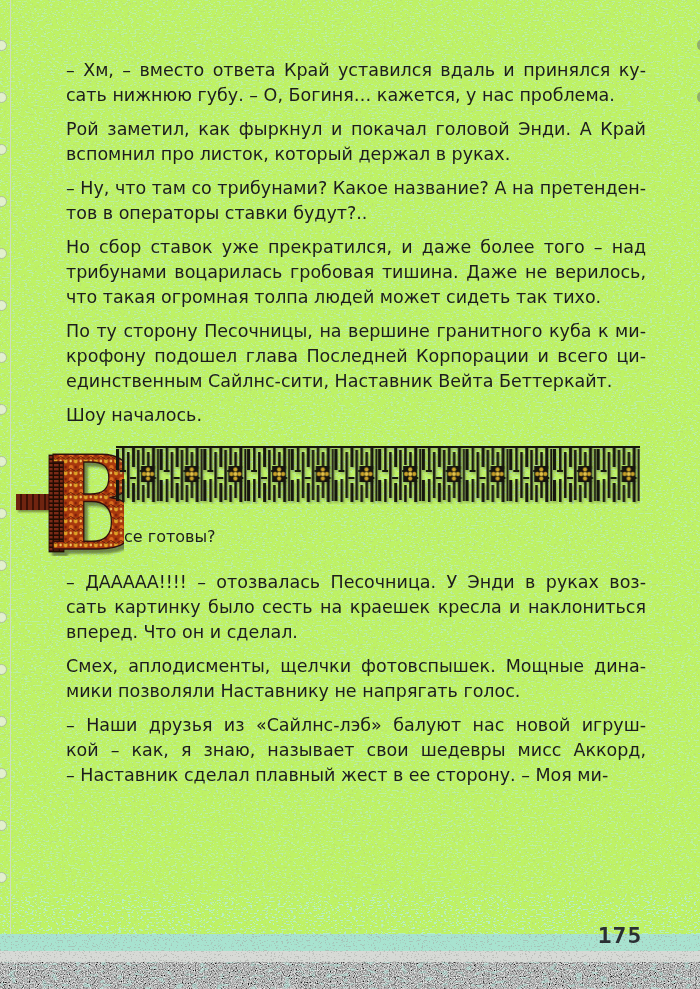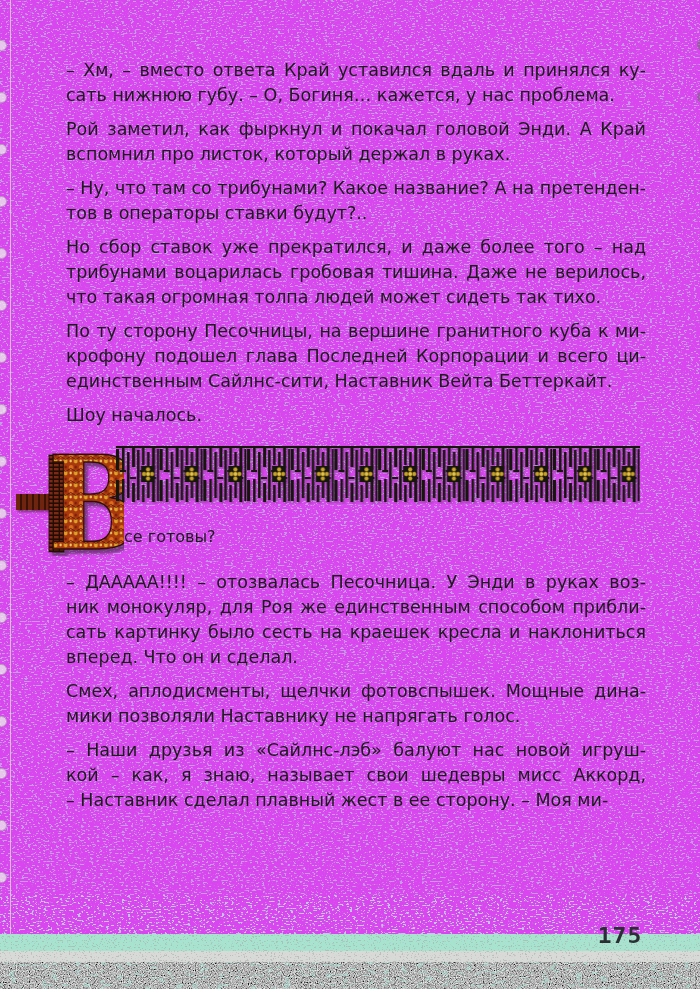--- a/index.html
+++ b/index.html
@@ -3,21 +3,21 @@
 <meta charset="utf-8">
 <style>
   html,body{margin:0;padding:0;}
   body{
     font-family:"DejaVu Sans","Liberation Sans",sans-serif;
     background:#e8eae6;
   }
   .page{
     position:relative;
     width:700px;height:989px;
-    background:#d946ef;
+    background:#bef264;
     overflow:hidden;
   }
   .texture-overlay{
     position:absolute;left:0;top:0;width:700px;height:989px;
     pointer-events:none;z-index:1;
   }
   .crease{
     position:absolute;left:10px;top:0;width:1px;height:989px;
     background:#d5dad4;opacity:.8;z-index:2;
   }
@@ -208,21 +208,20 @@
         </defs>
         <rect x="0" y="0" width="524" height="60" fill="url(#meander)" filter="url(#bandShadow)"></rect>
       </svg>
 
       <span class="dropcap-rest">се готовы?</span>
     </div>
 
     <div>
         <div class="para">
           <div class="line">– ДААААА!!!! – отозвалась Песочница. У Энди в руках воз-</div>
-          <div class="line">ник монокуляр, для Роя же единственным способом прибли-</div>
           <div class="line">сать картинку было сесть на краешек кресла и наклониться</div>
           <div class="line line-last">вперед. Что он и сделал.</div>
         </div>
         <div class="para">
           <div class="line">Смех, аплодисменты, щелчки фотовспышек. Мощные дина-</div>
           <div class="line line-last">мики позволяли Наставнику не напрягать голос.</div>
         </div>
         <div class="para">
           <div class="line">– Наши друзья из «Сайлнс-лэб» балуют нас новой игруш-</div>
           <div class="line">кой – как, я знаю, называет свои шедевры мисс Аккорд,</div>

